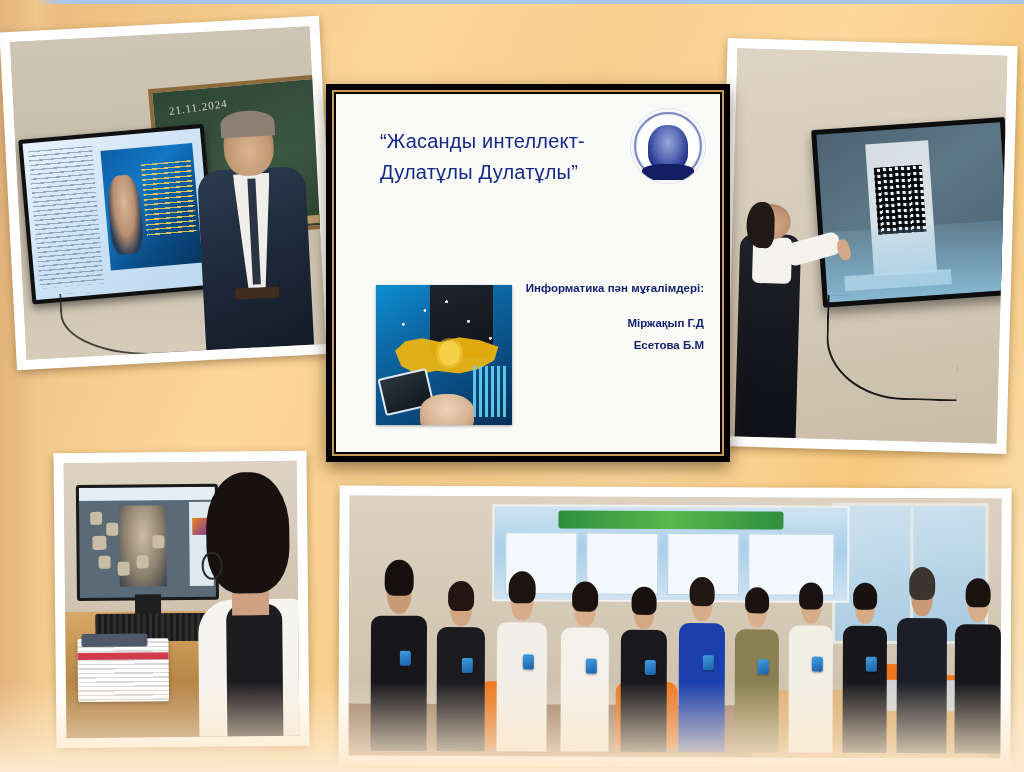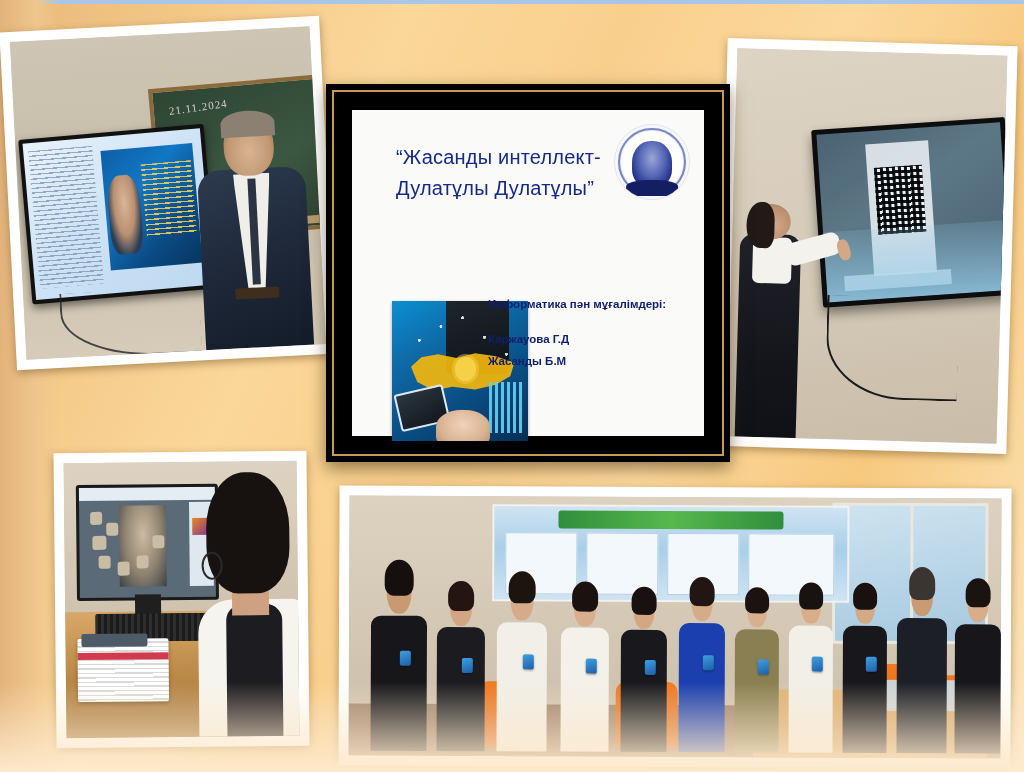--- a/index.html
+++ b/index.html
@@ -152,21 +152,21 @@
   .p-body{position:absolute;left:0;width:100%;border-radius:10px 10px 0 0;}
   .p-card{position:absolute;width:11px;height:15px;background:linear-gradient(160deg,#3f9fe0,#1d5fa8);border-radius:2px;
      box-shadow:0 1px 2px rgba(0,0,0,.4);}
 
   
   #slide{
     position:absolute;left:326px;top:84px;width:404px;height:378px;
     background:#000;padding:6px;box-sizing:border-box;
     box-shadow:0 6px 16px rgba(60,40,10,.55);
   }
-  #slide .goldline{width:100%;height:100%;border:2px solid #c99a55;box-sizing:border-box;padding:18px;background:#000;}
+  #slide .goldline{width:100%;height:100%;border:2px solid #c99a55;box-sizing:border-box;padding:2px;background:#000;}
   #slide .canvas{
     width:100%;height:100%;background:#fafaf8;position:relative;box-sizing:border-box;
     padding:18px 22px;
   }
   .slide-title{
     color:#152a86;font-size:20px;font-weight:400;line-height:1.55;
     letter-spacing:.2px;margin:14px 0 0 22px;max-width:250px;
   }
   .slide-sub{color:#101f6e;font-size:11.5px;font-weight:bold;text-align:center;margin:22px 0 0 0;}
   .slide-emblem{
@@ -200,21 +200,21 @@
      background:radial-gradient(ellipse at 50% 40%,#f0d3bb 0%,#d8b394 60%,#b08a6b 100%);border-radius:46% 46% 28% 28%;}
   .kz-chart{position:absolute;right:3%;bottom:6%;width:26%;height:36%;
      background:repeating-linear-gradient(90deg,#64d3f5 0 3px,rgba(0,0,0,0) 3px 6px);opacity:.9;}
   .kz-dots{position:absolute;left:0;top:0;width:100%;height:100%;
      background:
       radial-gradient(circle at 20% 28%,rgba(255,255,255,.85) 0 1.4px,rgba(0,0,0,0) 1.6px),
       radial-gradient(circle at 36% 18%,rgba(255,255,255,.85) 0 1.4px,rgba(0,0,0,0) 1.6px),
       radial-gradient(circle at 68% 26%,rgba(255,255,255,.85) 0 1.4px,rgba(0,0,0,0) 1.6px),
       radial-gradient(circle at 84% 38%,rgba(255,255,255,.85) 0 1.4px,rgba(0,0,0,0) 1.6px),
       radial-gradient(circle at 52% 12%,rgba(255,255,255,.85) 0 1.4px,rgba(0,0,0,0) 1.6px);}
-  .slide-right{position:absolute;right:16px;top:188px;width:200px;text-align:left;}
+  .slide-right{position:absolute;right:16px;top:188px;width:200px;text-align:right;}
   .slide-teachers-label{color:#0f1f6e;font-size:11.5px;font-weight:bold;margin-bottom:18px;}
   .slide-teacher{color:#0f1f6e;font-size:11.5px;font-weight:bold;line-height:1.95;}
 </style>
 </head>
 <body>
 
 <div id="stage">
 
   <div class="photo" id="photo-teacher">
     <div class="inner">
@@ -412,21 +412,21 @@
           <div class="kz-map"></div>
           <div class="kz-sun"></div>
           <div class="kz-dots"></div>
           <div class="kz-tablet"></div>
           <div class="kz-chart"></div>
           <div class="kz-hand"></div>
         </div>
 
         <div class="slide-right">
           <div class="slide-teachers-label">Информатика пән мұғалімдері:</div>
-          <div class="slide-teacher">Каржауова Г.Д</div>
-          <div class="slide-teacher">Жасанды Б.М</div>
+          <div class="slide-teacher">Міржақып Г.Д</div>
+          <div class="slide-teacher">Есетова Б.М</div>
         </div>
 
       </div>
     </div>
   </div>
 
 </div>
 
 </body></html>

